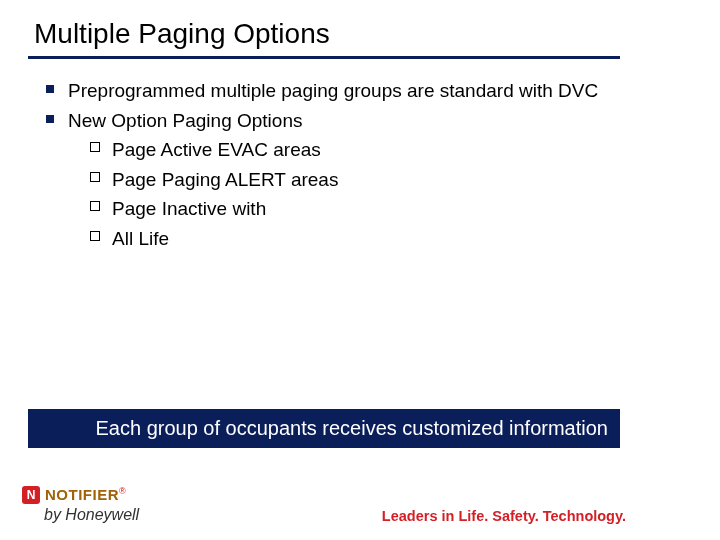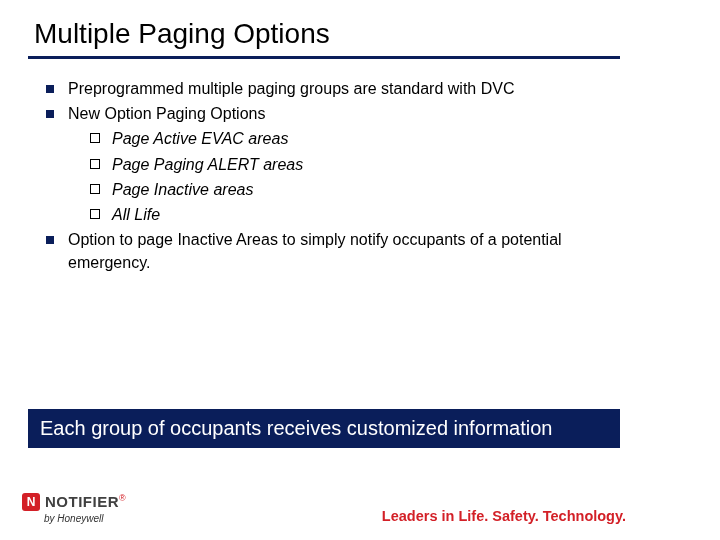--- a/index.html
+++ b/index.html
@@ -1,51 +1,52 @@
 <!DOCTYPE html>
 <html><head>
 <meta charset="utf-8">
 <style>
   * { margin: 0; padding: 0; box-sizing: border-box; }
   html, body { width: 720px; height: 540px; font-family: Arial, Helvetica, sans-serif; background: #fff; color: #000; }
   .slide { position: relative; width: 648px; height: 540px; padding: 18px 28px 0 28px; }
   .title { font-size: 28px; font-weight: 400; margin-left: 6px; margin-bottom: 6px; }
   .rule { border: none; border-top: 3px solid #0a1e5a; margin-bottom: 18px; }
-  .content { margin-left: 12px; font-size: 16px; line-height: 1.45; }
+  .content { margin-left: 12px; font-size: 19px; line-height: 1.45; }
   .lvl1 { list-style: none; }
   .lvl1 > li { position: relative; padding-left: 28px; margin-bottom: 2px; }
   .lvl1 > li::before {
     content: ""; position: absolute; left: 6px; top: 8px;
     width: 8px; height: 8px; background: #0a1e5a;
   }
   .lvl2 { list-style: none; margin-top: 2px; margin-left: 18px; }
-  .lvl2 > li { position: relative; padding-left: 26px; margin-bottom: 2px; font-style: italic; }
+  .lvl2 > li { position: relative; padding-left: 26px; margin-bottom: 2px; }
   .lvl2 > li::before {
     content: ""; position: absolute; left: 4px; top: 6px;
     width: 8px; height: 8px; border: 1px solid #000; background: #fff;
   }
   .banner {
     position: absolute; left: 28px; right: 28px; bottom: 92px;
     background: #0a1e5a; color: #fff; font-size: 20px;
     padding: 8px 12px;
+    text-align: right;
   }
   .footer {
     position: absolute; left: 22px; right: 22px; bottom: 16px;
     display: flex; align-items: flex-end; justify-content: space-between;
   }
   .logo { display: flex; flex-direction: column; align-items: flex-start; gap: 2px; }
   .brand { display: flex; align-items: center; gap: 5px; }
   .brand-mark {
     width: 18px; height: 18px; border-radius: 3px; background: #d32027;
     display: flex; align-items: center; justify-content: center;
     color: #fff; font-weight: bold; font-size: 12px; line-height: 1;
   }
-  .brand-name { color: #404040; font-weight: bold; letter-spacing: 0.5px; font-size: 15px; text-align: center; }
+  .brand-name { color: #a16207; font-weight: bold; letter-spacing: 0.5px; font-size: 15px; text-align: center; }
   .brand-r { color: #d32027; font-size: 9px; vertical-align: super; }
-  .byline { font-size: 10px; color: #333; font-style: italic; margin-left: 22px; }
+  .byline { font-size: 16px; color: #333; font-style: italic; margin-left: 22px; }
   .tagline { color: #d32027; font-weight: bold; font-size: 14.5px; margin-left: 9px; }
 </style>
 </head>
 <body>
 
 <div class="slide">
 
   <h1 class="title">Multiple Paging Options</h1>
   <hr class="rule">
 
@@ -57,29 +58,26 @@
       <li>
         <span>New Option Paging Options</span>
         <ul class="lvl2">
           <li>
             <span>Page Active EVAC areas</span>
           </li>
           <li>
             <span>Page Paging ALERT areas</span>
           </li>
           <li>
-            <span>Page Inactive areas</span>
+            <span>Page Inactive with</span>
           </li>
           <li>
             <span>All Life</span>
           </li>
         </ul>
-      </li>
-      <li>
-        <span>Option to page Inactive Areas to simply notify occupants of a potential emergency.</span>
       </li>
     </ul>
   </div>
 
   <div class="banner">
     <span>Each group of occupants receives customized information</span>
   </div>
 
   <div class="footer">
     <div class="logo">

